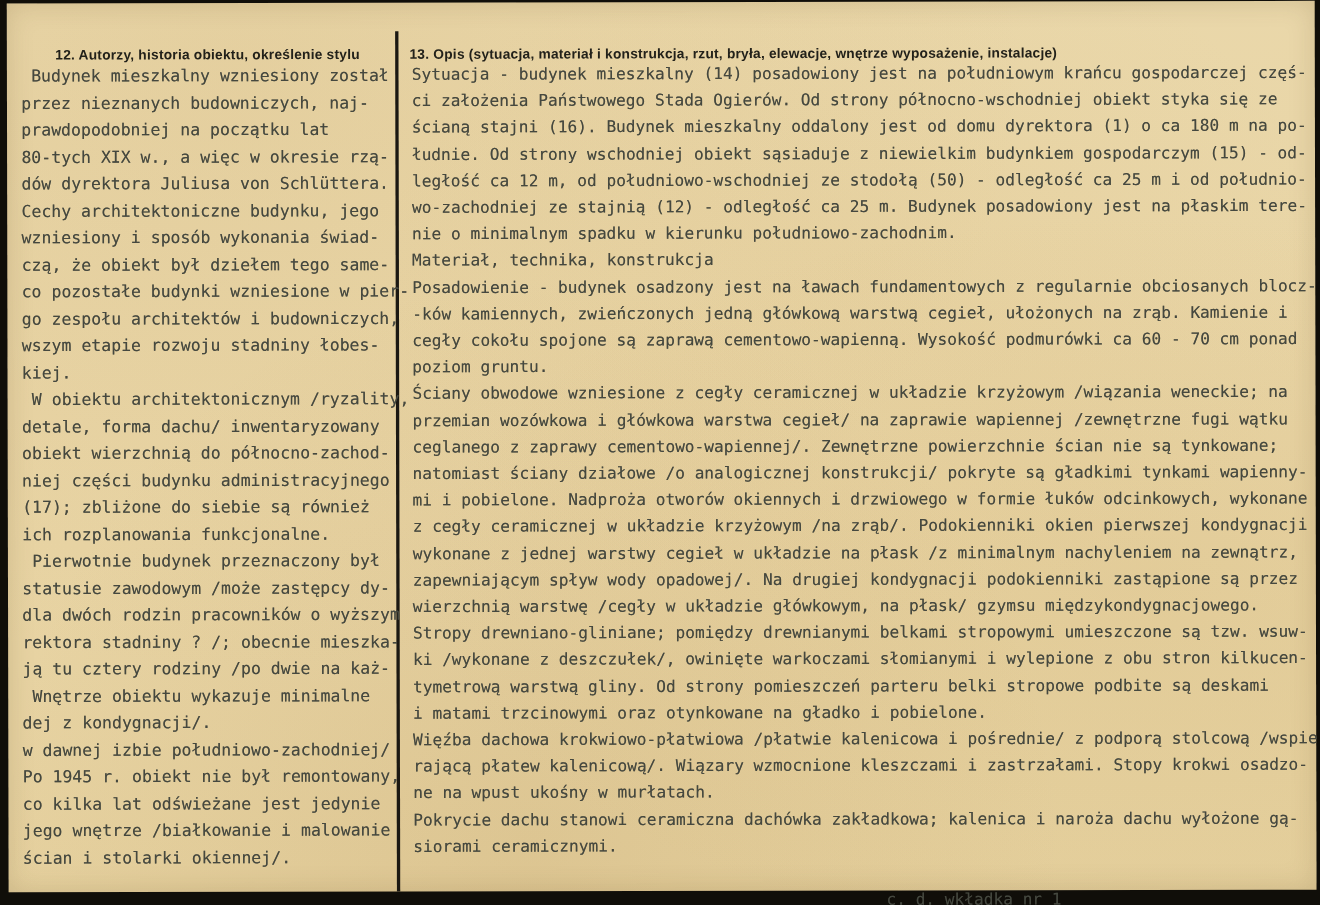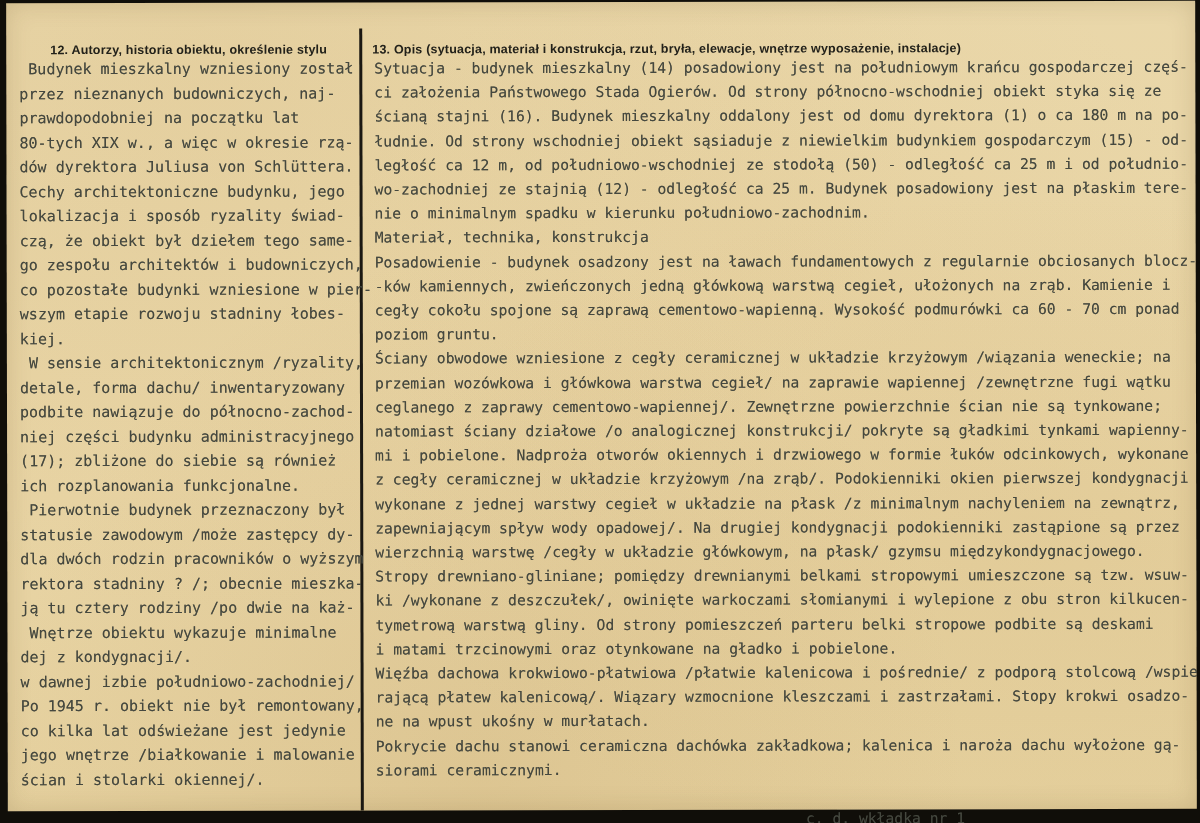--- a/index.html
+++ b/index.html
@@ -99,29 +99,29 @@
 
   <div class="form-header hdr-right">13. Opis (sytuacja, materiał i konstrukcja, rzut, bryła, elewacje, wnętrze wyposażenie, instalacje)</div>
 
   <div class="typewriter col-left-text" id="left-lines">
       <div class="tline"><span> Budynek mieszkalny wzniesiony został</span></div>
       <div class="tline"><span>przez nieznanych budowniczych, naj-</span></div>
       <div class="tline"><span>prawdopodobniej na początku lat</span></div>
       <div class="tline"><span>80-tych XIX w., a więc w okresie rzą-</span></div>
       <div class="tline"><span>dów dyrektora Juliusa von Schlüttera.</span></div>
       <div class="tline"><span>Cechy architektoniczne budynku, jego</span></div>
-      <div class="tline"><span>lokalizacja i sposób ryzality świad-</span></div>
+      <div class="tline"><span>wzniesiony i sposób wykonania świad-</span></div>
       <div class="tline"><span>czą, że obiekt był dziełem tego same-</span></div>
+      <div class="tline"><span>co pozostałe budynki wzniesione w pier-</span></div>
       <div class="tline"><span>go zespołu architektów i budowniczych,</span></div>
-      <div class="tline"><span>co pozostałe budynki wzniesione w pier-</span></div>
       <div class="tline"><span>wszym etapie rozwoju stadniny łobes-</span></div>
       <div class="tline"><span>kiej.</span></div>
-      <div class="tline"><span> W sensie architektonicznym /ryzality,</span></div>
+      <div class="tline"><span> W obiektu architektonicznym /ryzality,</span></div>
       <div class="tline"><span>detale, forma dachu/ inwentaryzowany</span></div>
-      <div class="tline"><span>podbite nawiązuje do północno-zachod-</span></div>
+      <div class="tline"><span>obiekt wierzchnią do północno-zachod-</span></div>
       <div class="tline"><span>niej części budynku administracyjnego</span></div>
       <div class="tline"><span>(17); zbliżone do siebie są również</span></div>
       <div class="tline"><span>ich rozplanowania funkcjonalne.</span></div>
       <div class="tline"><span> Pierwotnie budynek przeznaczony był</span></div>
       <div class="tline"><span>statusie zawodowym /może zastępcy dy-</span></div>
       <div class="tline"><span>dla dwóch rodzin pracowników o wyższym</span></div>
       <div class="tline"><span>rektora stadniny ? /; obecnie mieszka-</span></div>
       <div class="tline"><span>ją tu cztery rodziny /po dwie na każ-</span></div>
       <div class="tline"><span> Wnętrze obiektu wykazuje minimalne</span></div>
       <div class="tline"><span>dej z kondygnacji/.</span></div>

